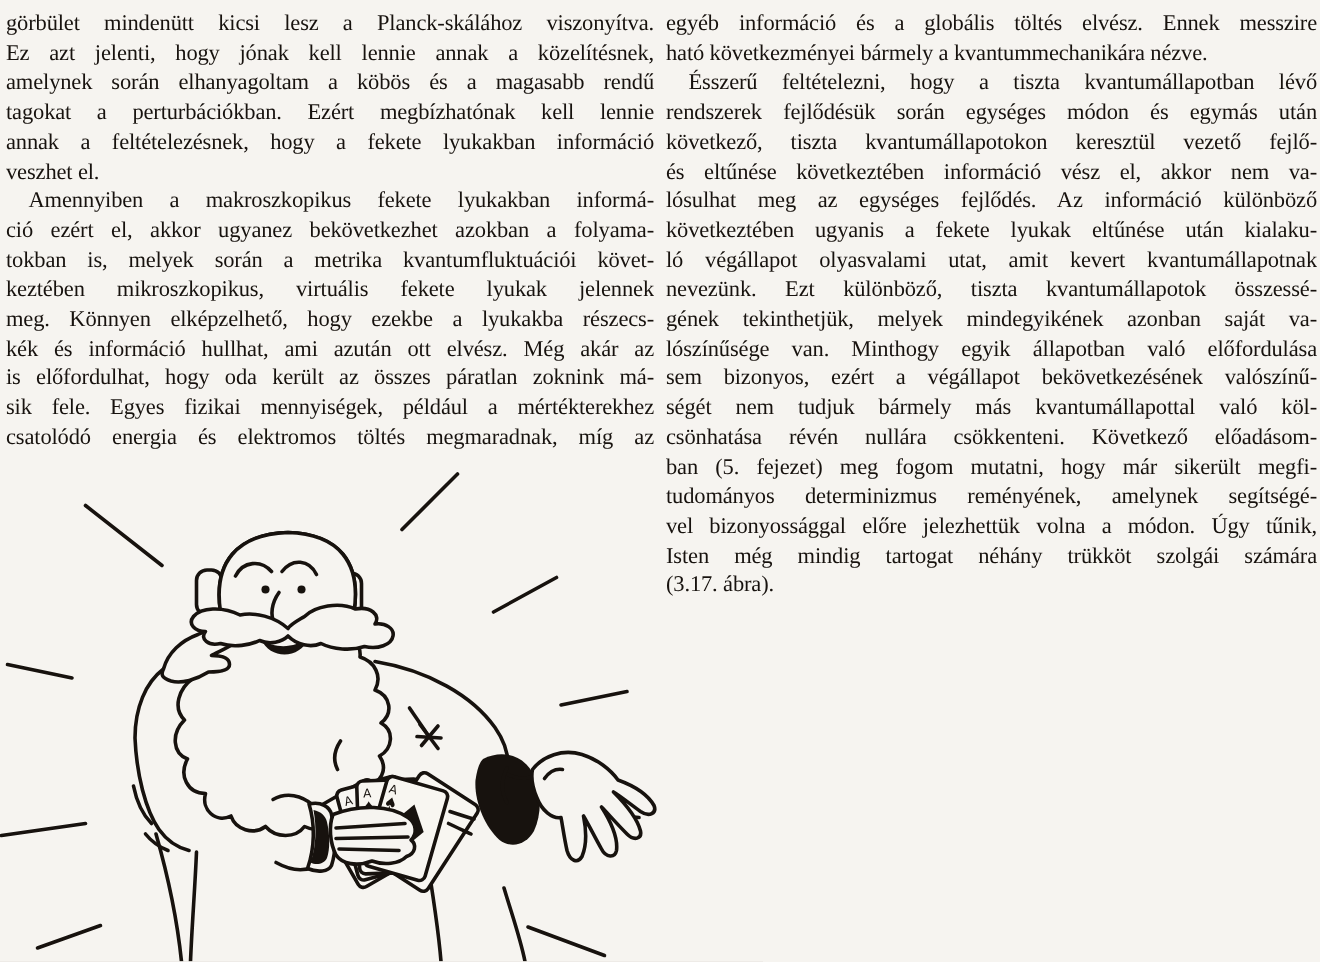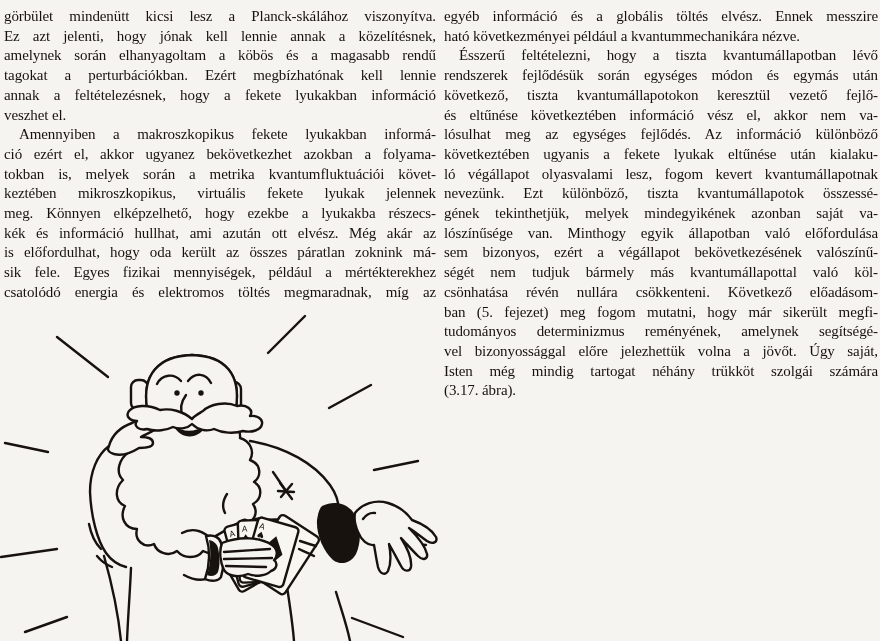--- a/index.html
+++ b/index.html
@@ -46,39 +46,39 @@
         <div class="line">meg. Könnyen elképzelhető, hogy ezekbe a lyukakba részecs-</div>
         <div class="line">kék és információ hullhat, ami azután ott elvész. Még akár az</div>
         <div class="line">is előfordulhat, hogy oda került az összes páratlan zoknink má-</div>
         <div class="line">sik fele. Egyes fizikai mennyiségek, például a mértékterekhez</div>
         <div class="line">csatolódó energia és elektromos töltés megmaradnak, míg az</div>
       </div>
     </div>
   <div class="col col-right">
       <div class="para">
         <div class="line">egyéb információ és a globális töltés elvész. Ennek messzire</div>
-        <div class="line end">ható következményei például a kvantummechanikára nézve.</div>
+        <div class="line end">ható következményei bármely a kvantummechanikára nézve.</div>
       </div>
       <div class="para">
         <div class="line first">Ésszerű feltételezni, hogy a tiszta kvantumállapotban lévő</div>
         <div class="line">rendszerek fejlődésük során egységes módon és egymás után</div>
         <div class="line">következő, tiszta kvantumállapotokon keresztül vezető fejlő-</div>
         <div class="line">és eltűnése következtében információ vész el, akkor nem va-</div>
         <div class="line">lósulhat meg az egységes fejlődés. Az információ különböző</div>
         <div class="line">következtében ugyanis a fekete lyukak eltűnése után kialaku-</div>
-        <div class="line"><span>ló végállapot olyasvalami lesz, fogom </span><span class="it">kevert kvantumállapotnak</span></div>
+        <div class="line"><span>ló végállapot olyasvalami utat, amit </span><span class="it">kevert kvantumállapotnak</span></div>
         <div class="line">nevezünk. Ezt különböző, tiszta kvantumállapotok összessé-</div>
         <div class="line">gének tekinthetjük, melyek mindegyikének azonban saját va-</div>
         <div class="line">lószínűsége van. Minthogy egyik állapotban való előfordulása</div>
         <div class="line">sem bizonyos, ezért a végállapot bekövetkezésének valószínű-</div>
         <div class="line">ségét nem tudjuk bármely más kvantumállapottal való köl-</div>
         <div class="line">csönhatása révén nullára csökkenteni. Következő előadásom-</div>
         <div class="line">ban (5. fejezet) meg fogom mutatni, hogy már sikerült megfi-</div>
         <div class="line">tudományos determinizmus reményének, amelynek segítségé-</div>
-        <div class="line">vel bizonyossággal előre jelezhettük volna a jövőt. Úgy saját,</div>
+        <div class="line">vel bizonyossággal előre jelezhettük volna a módon. Úgy tűnik,</div>
         <div class="line">Isten még mindig tartogat néhány trükköt szolgái számára</div>
         <div class="line end">(3.17. ábra).</div>
       </div>
     </div>
 
   <div class="figure">
     <svg viewBox="0 306 442 335">
 
       <g class="ink">
         <line x1="57" y1="337" x2="108" y2="377"></line>

